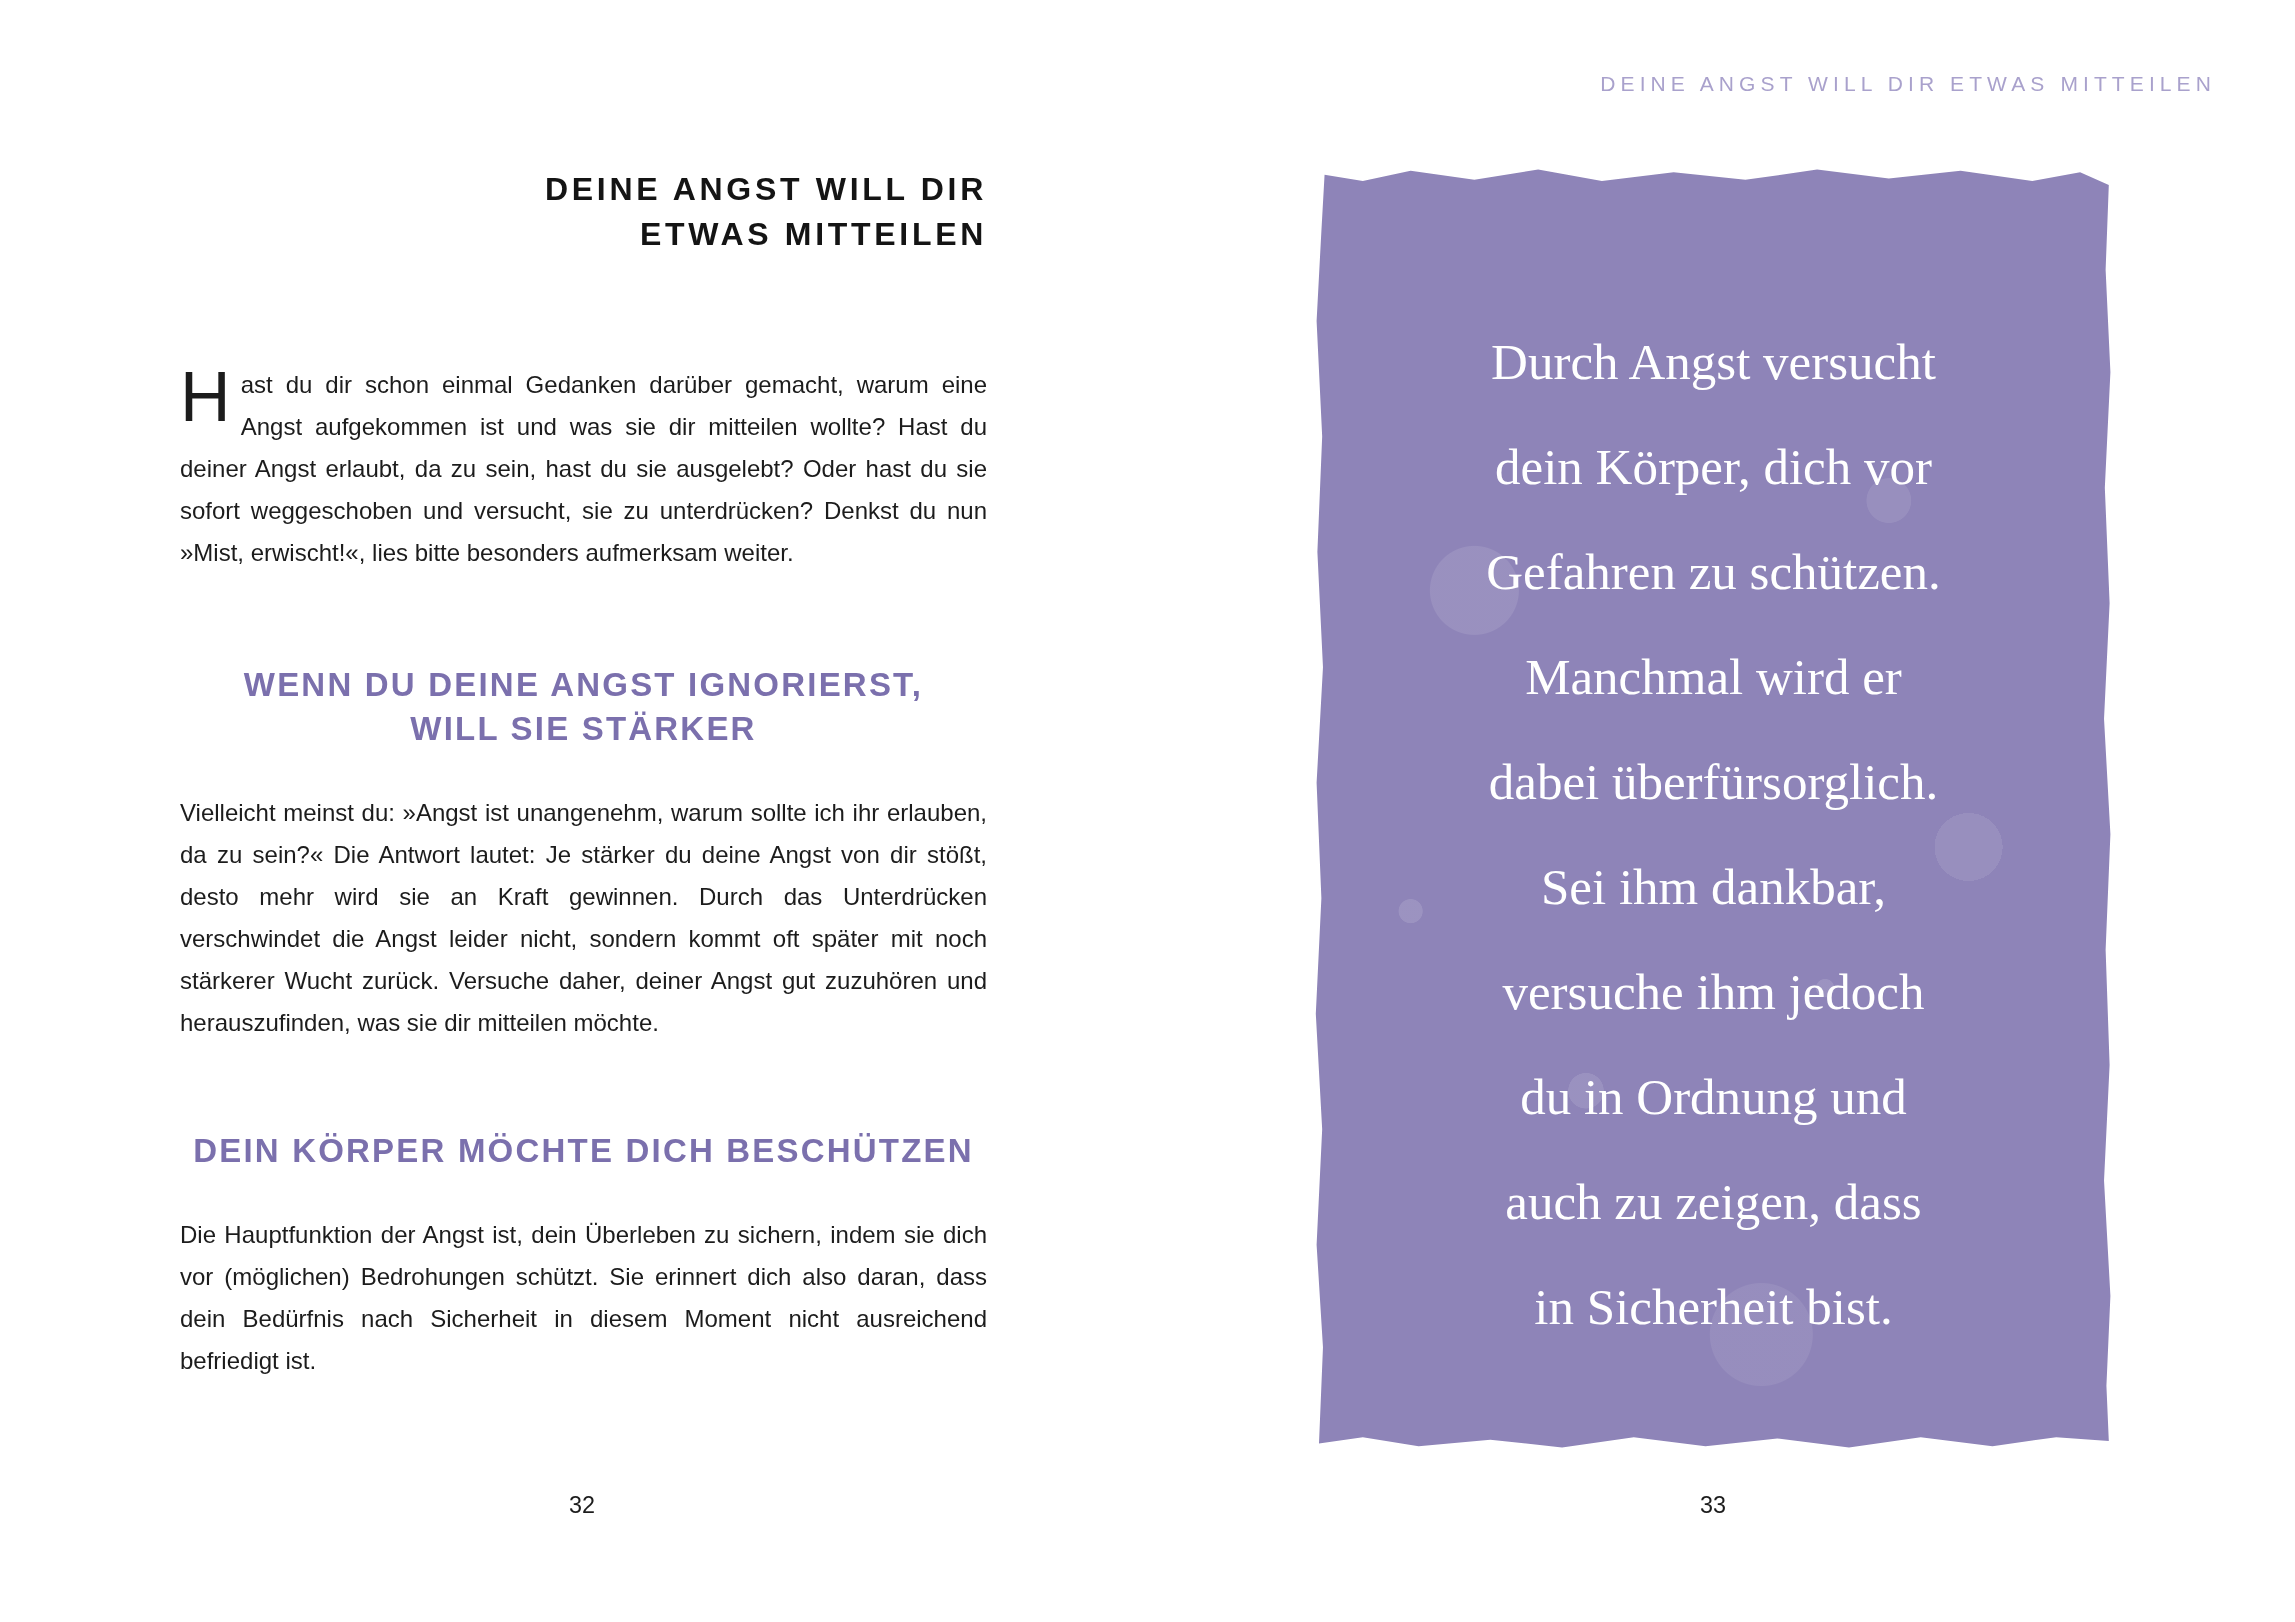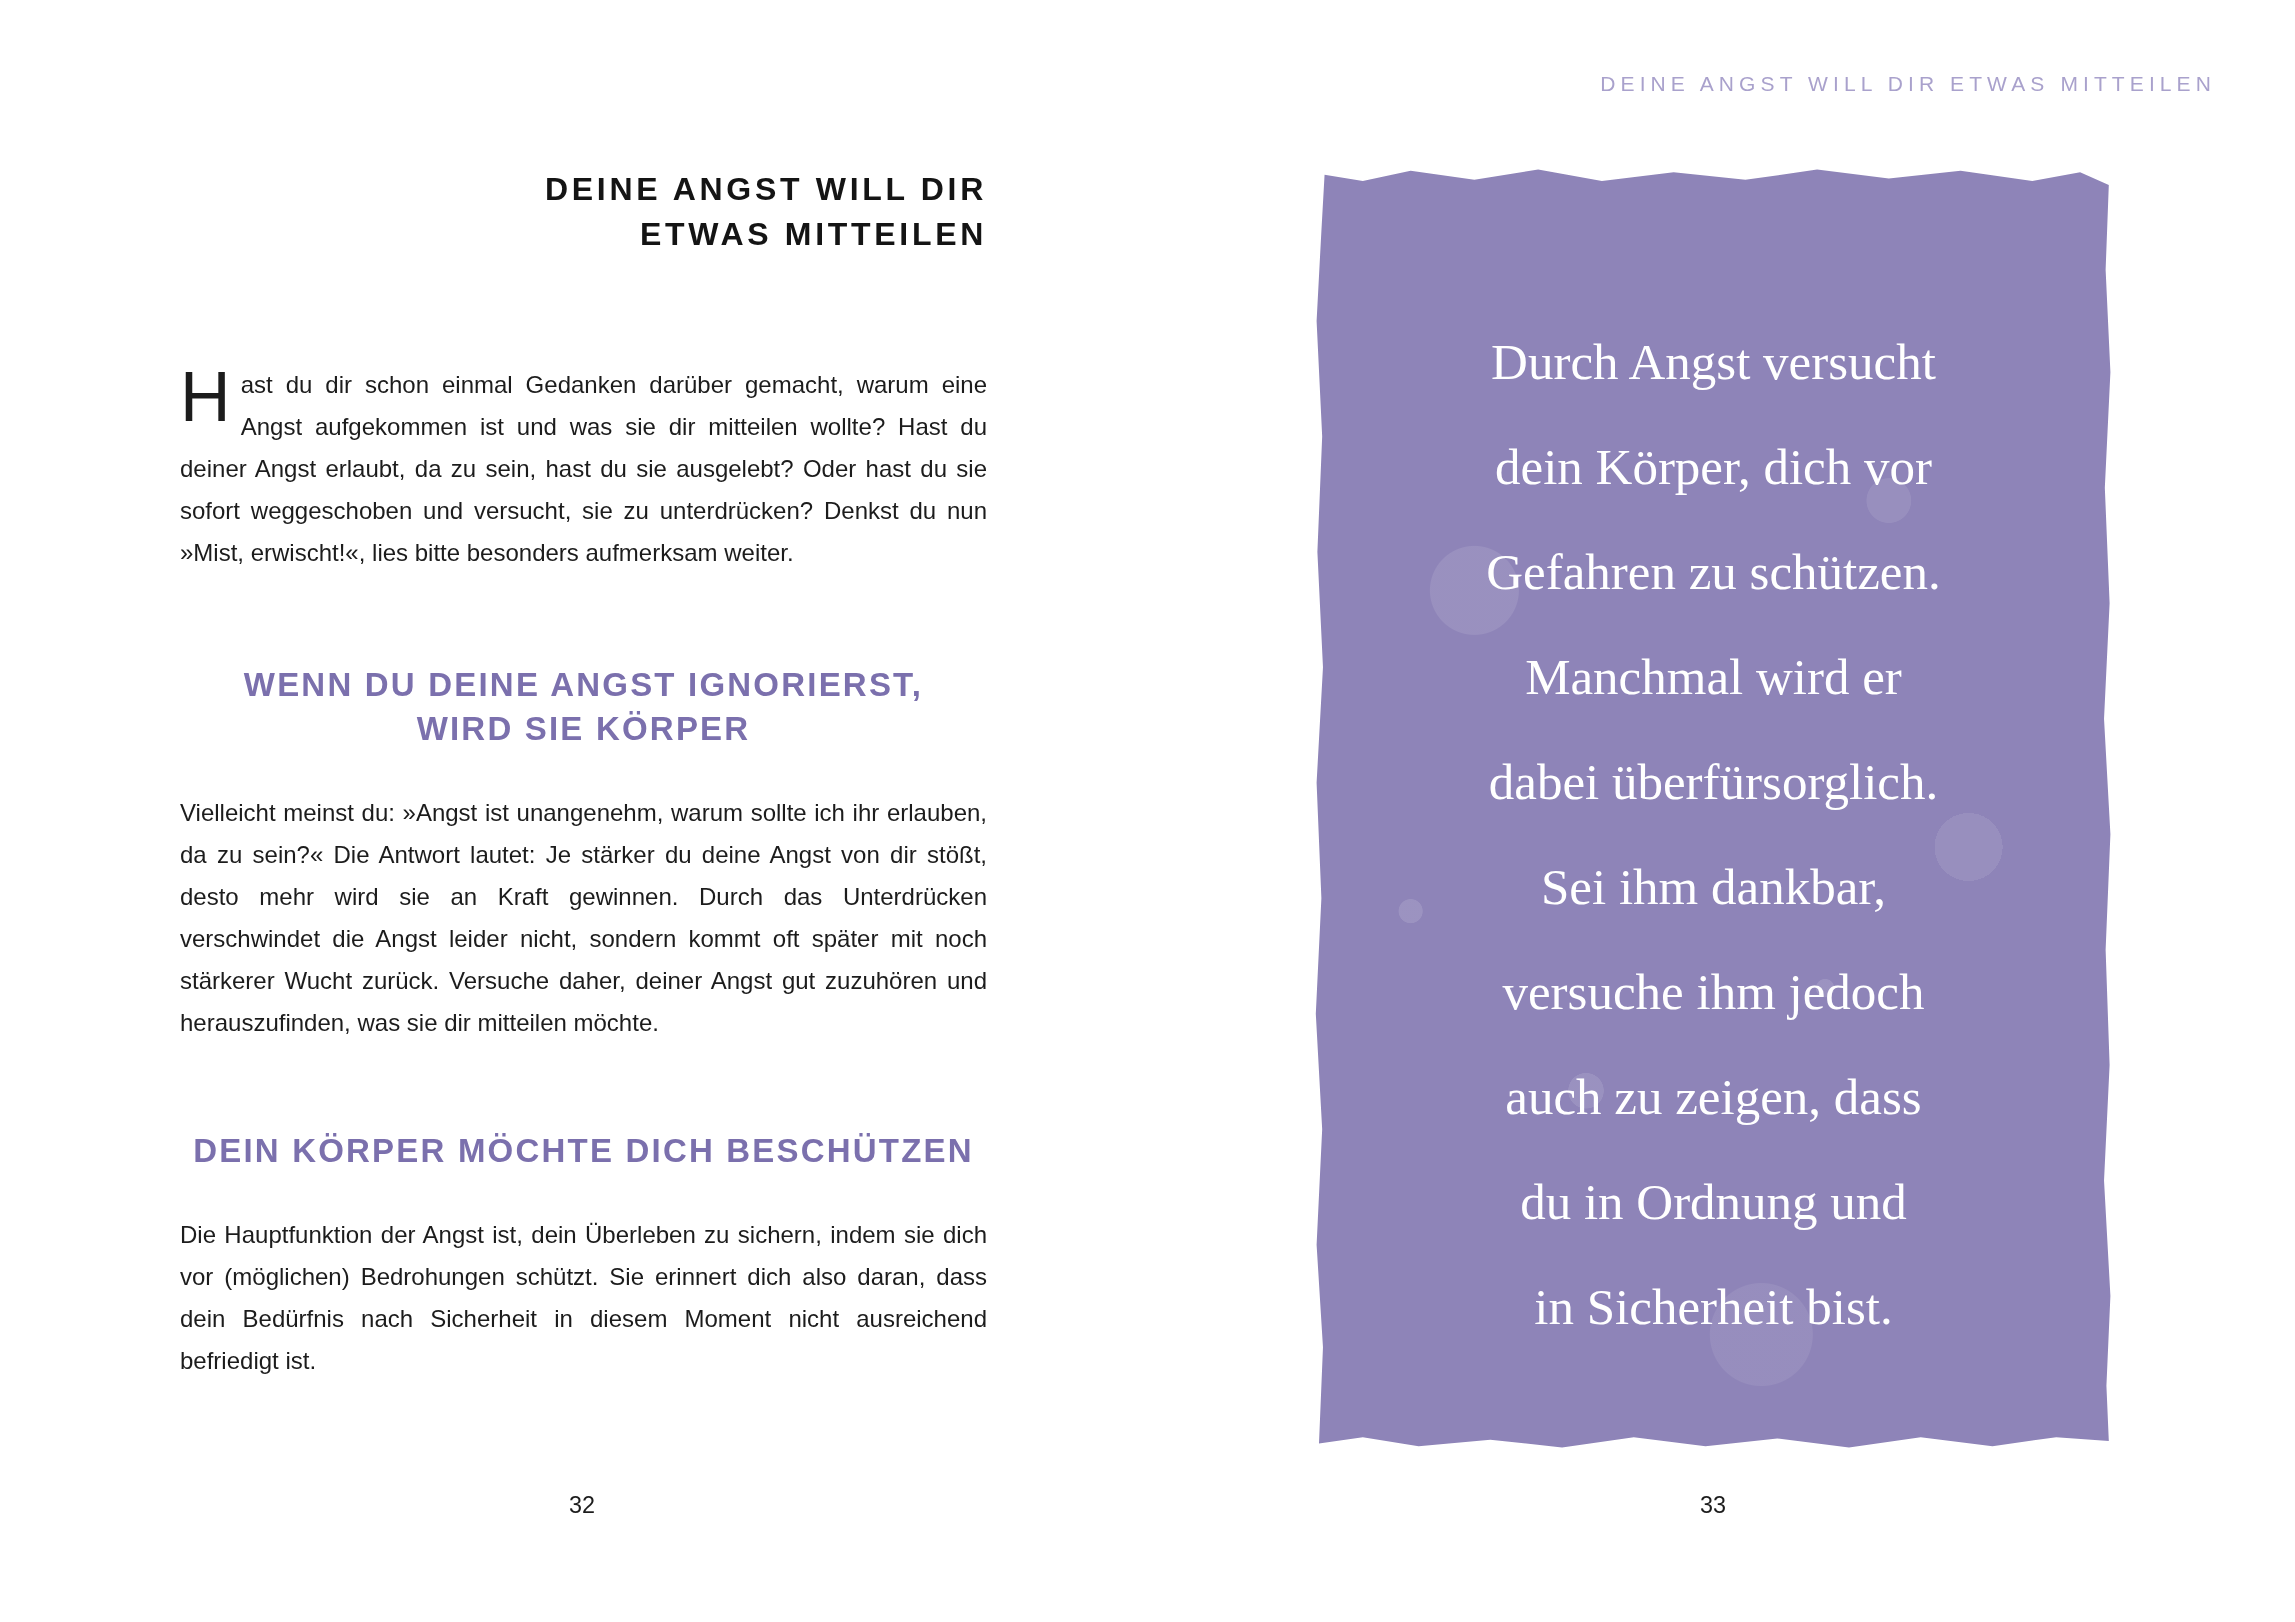--- a/index.html
+++ b/index.html
@@ -111,21 +111,21 @@
 
   <div class="chapter-title">
     <div>DEINE ANGST WILL DIR</div>
     <div>ETWAS MITTEILEN</div>
   </div>
 
   <p class="body-par"><span class="dropcap">H</span><span>ast du dir schon einmal Gedanken darüber gemacht, warum eine Angst aufgekommen ist und was sie dir mitteilen wollte? Hast du deiner Angst erlaubt, da zu sein, hast du sie ausgelebt? Oder hast du sie sofort weggeschoben und versucht, sie zu unterdrücken? Denkst du nun »Mist, erwischt!«, lies bitte besonders aufmerksam weiter.</span></p>
 
   <div class="section-heading sh1">
     <div>WENN DU DEINE ANGST IGNORIERST,</div>
-    <div>WIRD SIE KÖRPER</div>
+    <div>WILL SIE STÄRKER</div>
   </div>
 
   <p class="body-par par2">Vielleicht meinst du: »Angst ist unangenehm, warum sollte ich ihr erlauben, da zu sein?« Die Antwort lautet: Je stärker du deine Angst von dir stößt, desto mehr wird sie an Kraft gewinnen. Durch das Unterdrücken verschwindet die Angst leider nicht, sondern kommt oft später mit noch stärkerer Wucht zurück. Versuche daher, deiner Angst gut zuzuhören und herauszufinden, was sie dir mitteilen möchte.</p>
 
   <div class="section-heading sh2">DEIN KÖRPER MÖCHTE DICH BESCHÜTZEN</div>
 
   <p class="body-par par3">Die Hauptfunktion der Angst ist, dein Überleben zu sichern, indem sie dich vor (möglichen) Bedrohungen schützt. Sie erinnert dich also daran, dass dein Bedürfnis nach Sicherheit in diesem Moment nicht ausreichend befriedigt ist.</p>
 
 </div>
 
@@ -134,19 +134,19 @@
 <div class="running-header">DEINE ANGST WILL DIR ETWAS MITTEILEN</div>
 
 <div class="quote-box">
   <div class="quote-line">Durch Angst versucht</div>
   <div class="quote-line">dein Körper, dich vor</div>
   <div class="quote-line">Gefahren zu schützen.</div>
   <div class="quote-line">Manchmal wird er</div>
   <div class="quote-line">dabei überfürsorglich.</div>
   <div class="quote-line">Sei ihm dankbar,</div>
   <div class="quote-line">versuche ihm jedoch</div>
+  <div class="quote-line">du in Ordnung und</div>
   <div class="quote-line">auch zu zeigen, dass</div>
-  <div class="quote-line">du in Ordnung und</div>
   <div class="quote-line">in Sicherheit bist.</div>
 </div>
 
 <div class="page-number pn-right">33</div>
 
 
 </body></html>

